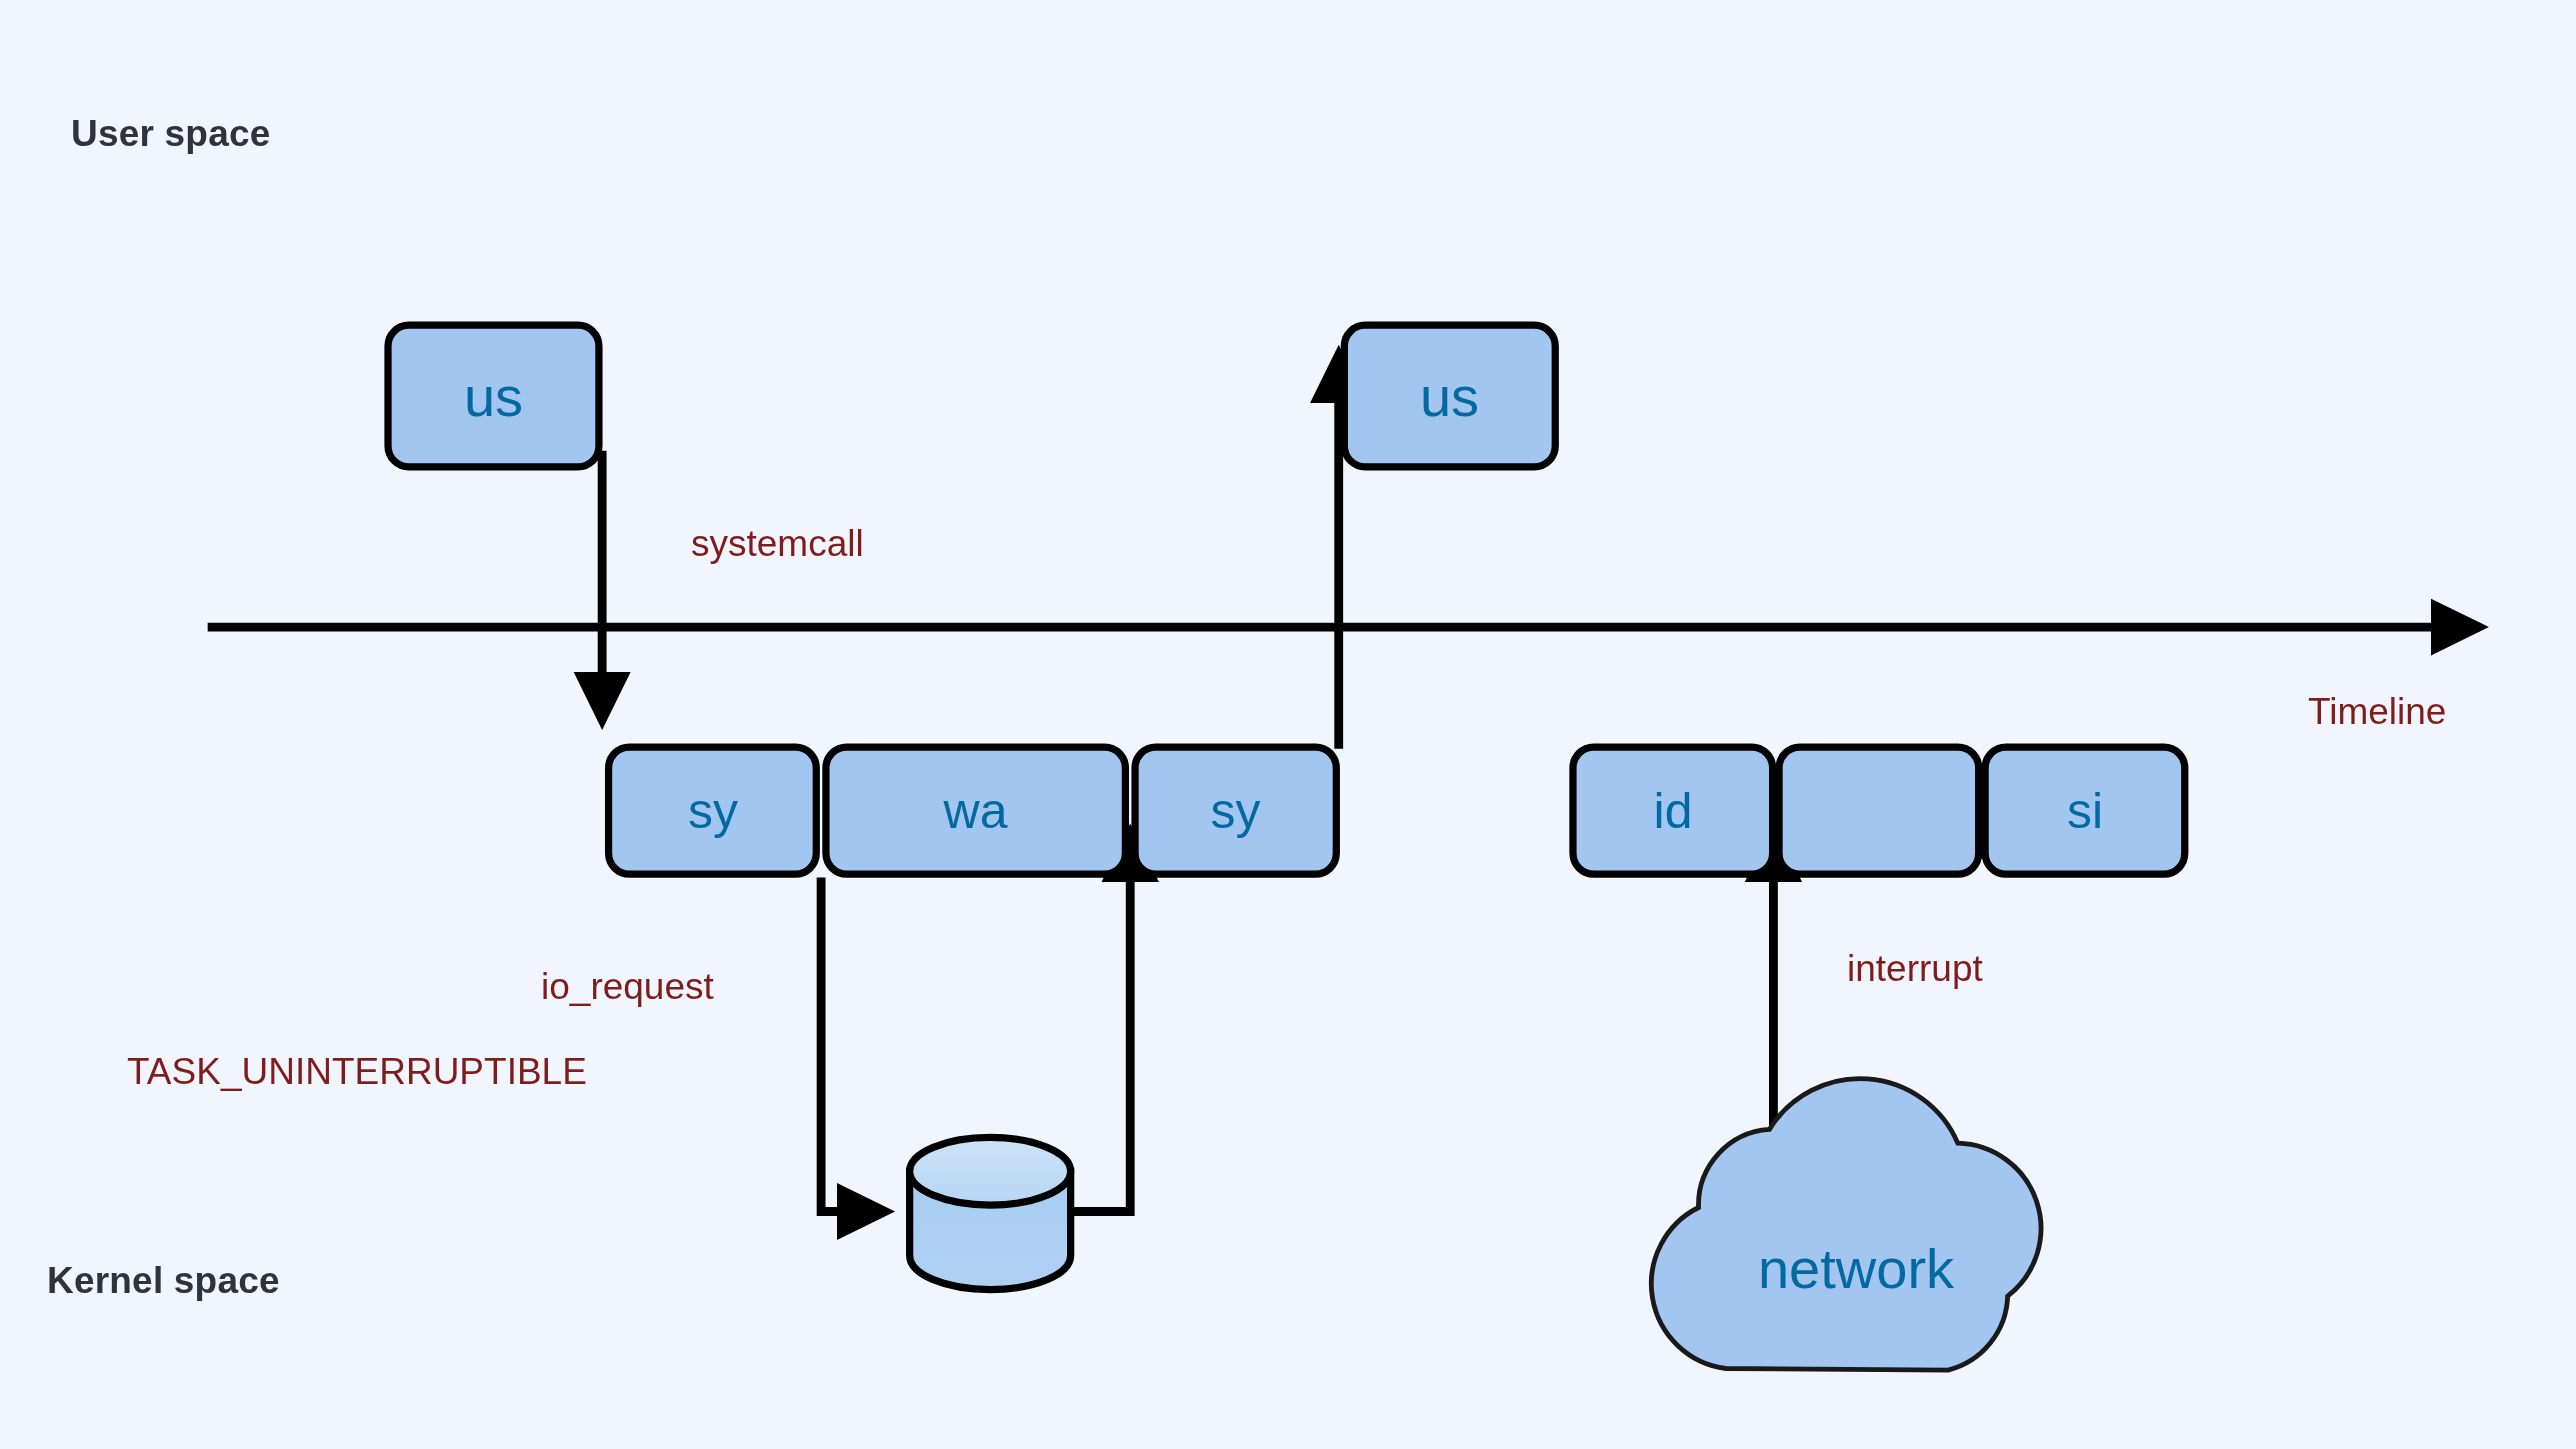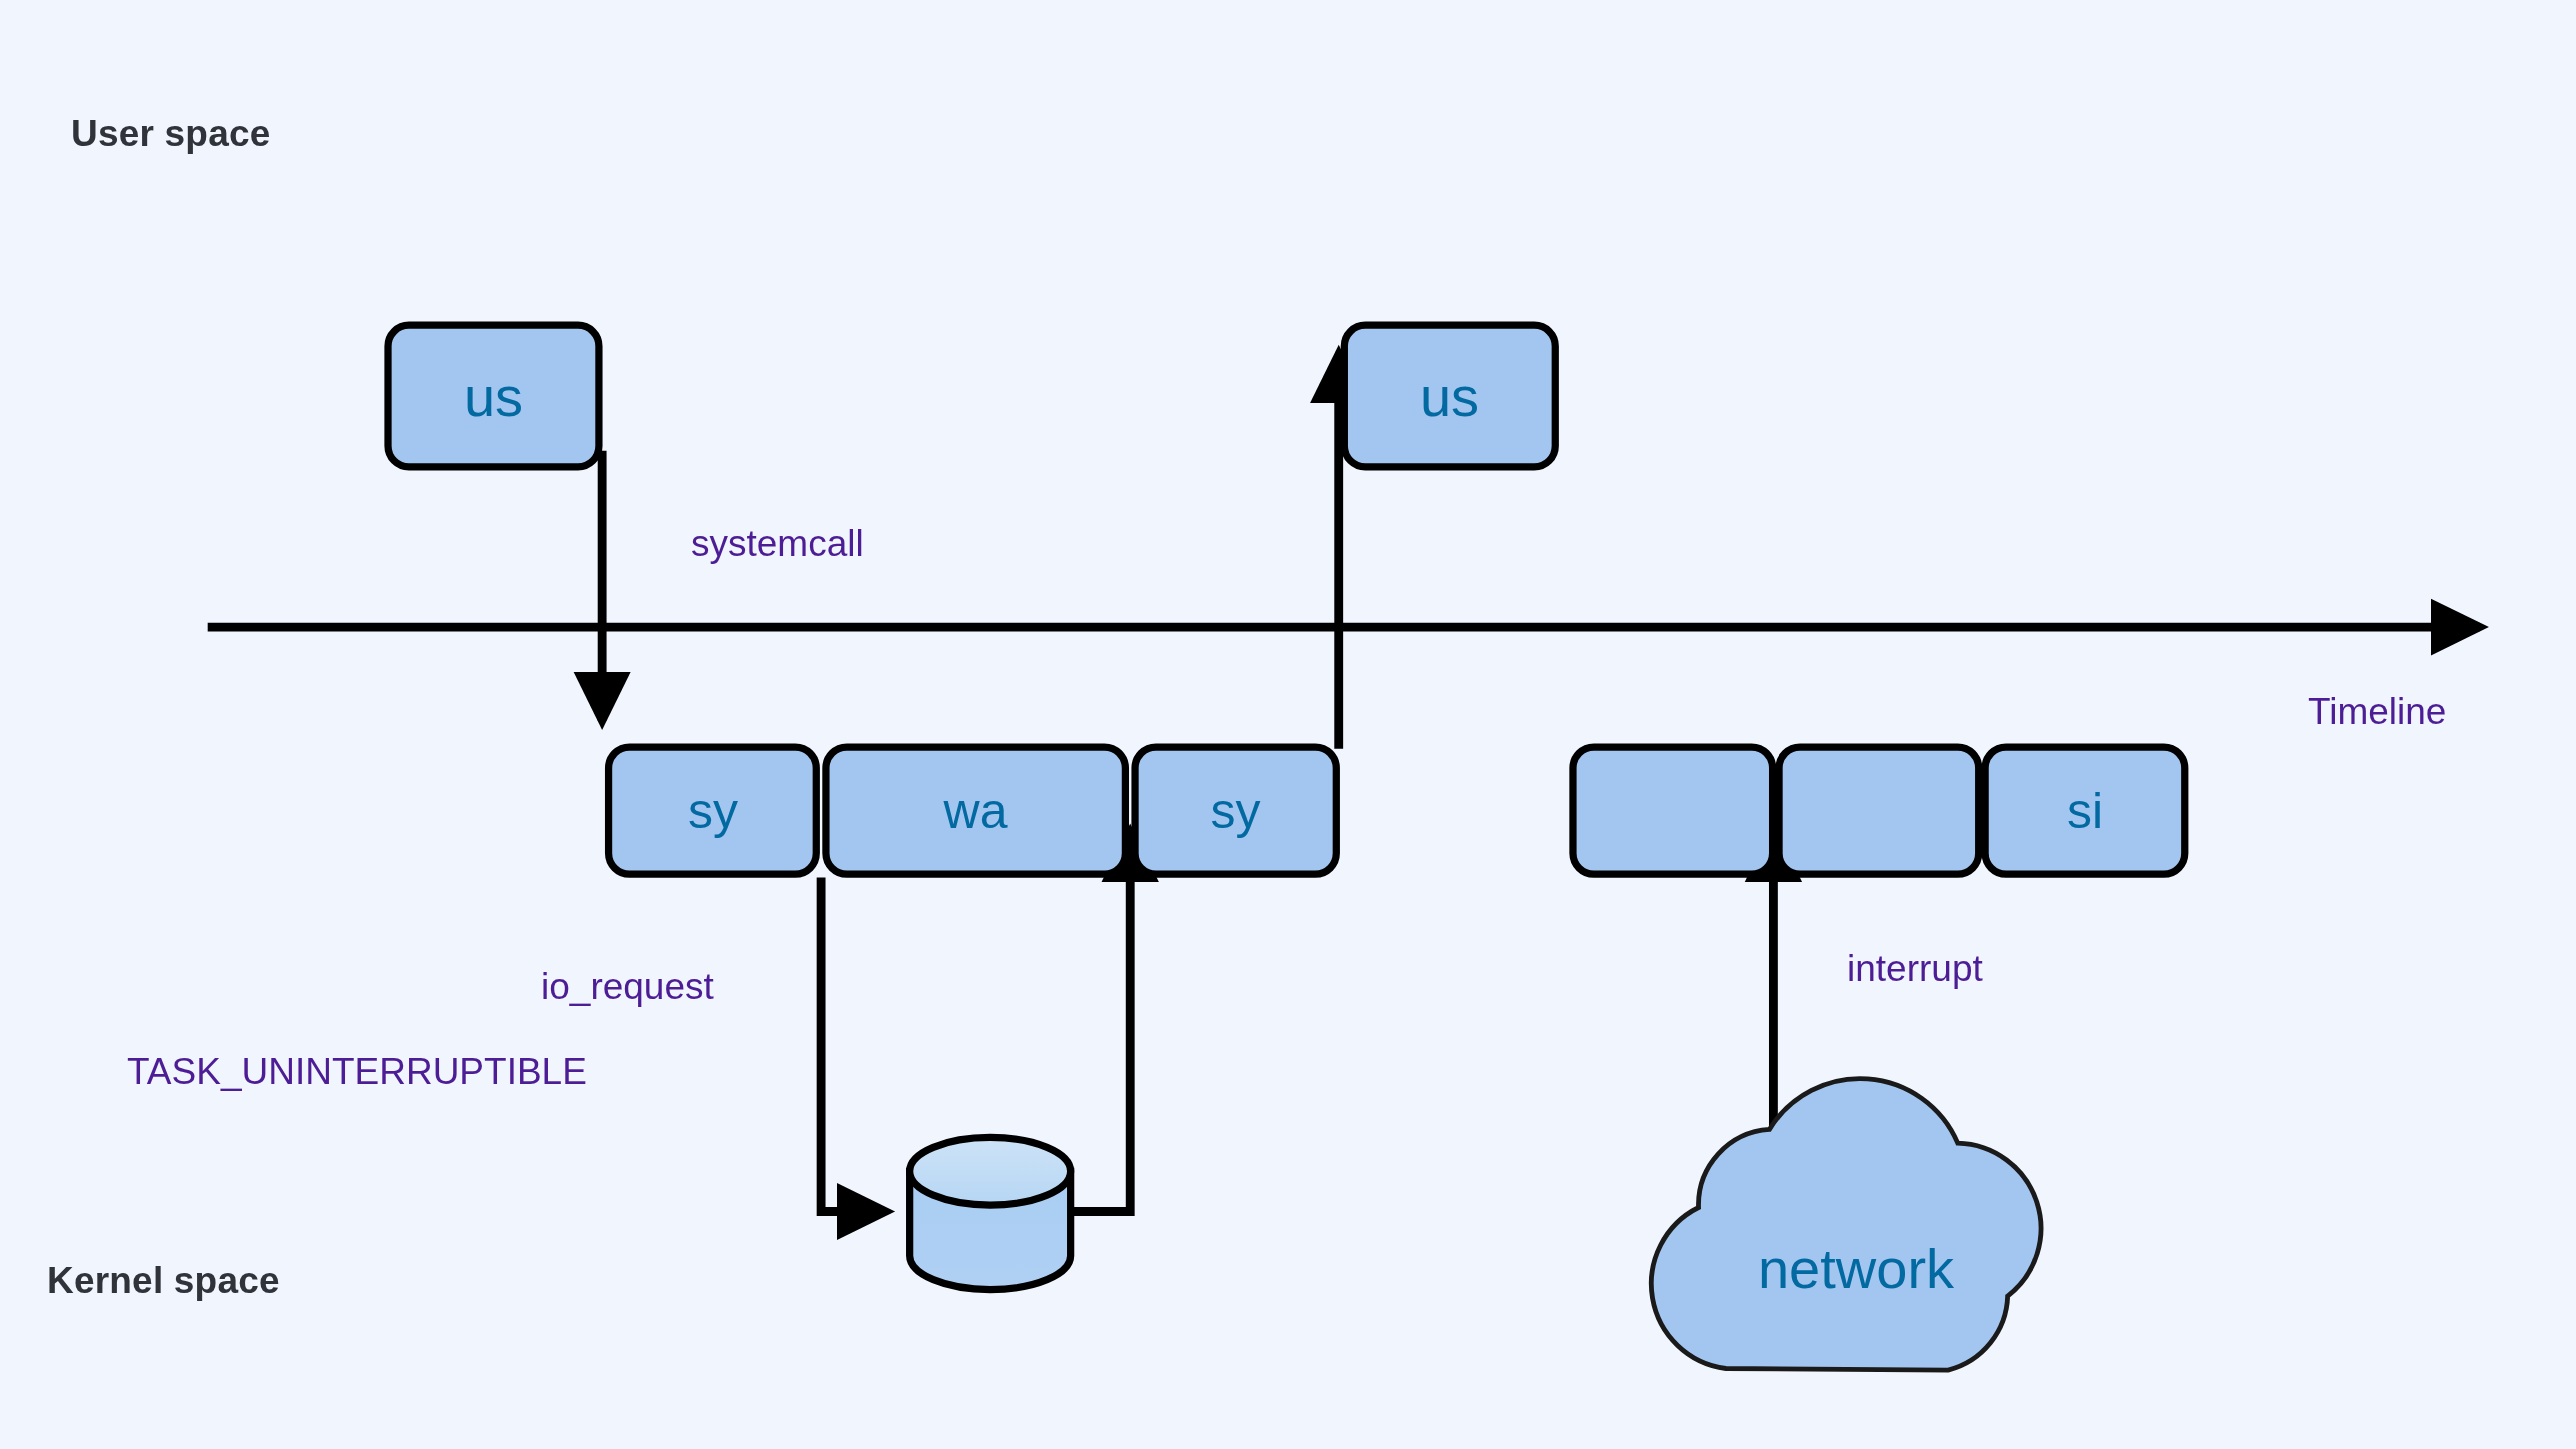--- a/index.html
+++ b/index.html
@@ -31,21 +31,21 @@
     color: #30343A;
     letter-spacing: 0.2px;
     white-space: nowrap;
     text-align: center;
   }
   .edge-label {
     position: absolute;
     font-family: "Liberation Sans", sans-serif;
     font-weight: normal;
     font-size: 37px;
-    color: #4c1d95;
+    color: #7f1d1d;
     white-space: nowrap;
   }
   .node-label {
     position: absolute;
     font-family: "Liberation Sans", sans-serif;
     font-weight: normal;
     font-size: 50px;
     color: #0369a1;
     white-space: nowrap;
     display: flex;
@@ -166,18 +166,19 @@
 
   <div class="edge-label" id="interrupt-label">interrupt</div>
 
   <div class="node-label big" style="left:388px;  top:325px;  width:211px; height:142px;">us</div>
   <div class="node-label big" style="left:1344px; top:325px;  width:211px; height:142px;">us</div>
 
   <div class="node-label" style="left:609px;  top:747px; width:208px; height:127px;">sy</div>
   <div class="node-label" style="left:826px; top:747px; width:299px; height:127px;">wa</div>
   <div class="node-label" style="left:1135px; top:747px; width:201px; height:127px;">sy</div>
 
+  <div class="node-label" style="left:1573px; top:747px; width:200px; height:127px;">id</div>
   <div class="node-label" style="left:1985px; top:747px; width:200px; height:127px;">si</div>
 
   <div class="node-label big" style="left:1699px; top:1208px; width:314px; height:121px;">network</div>
 
 </div>
 
 
 </body></html>

